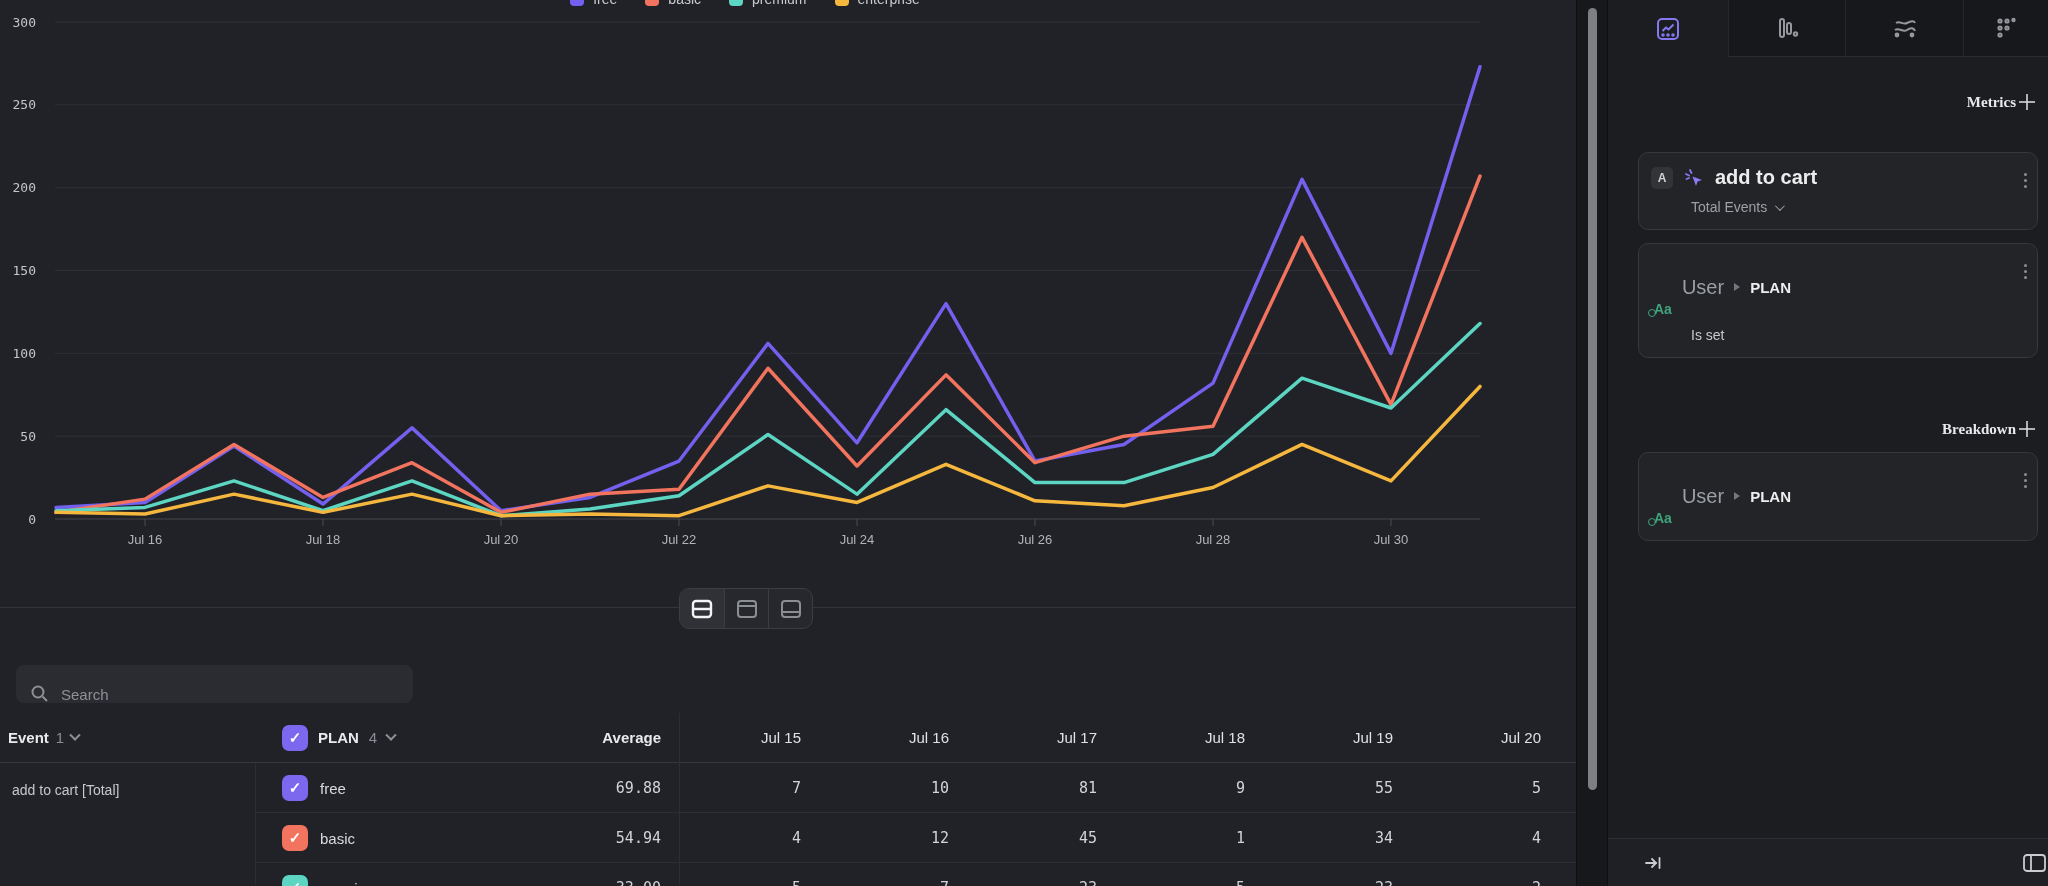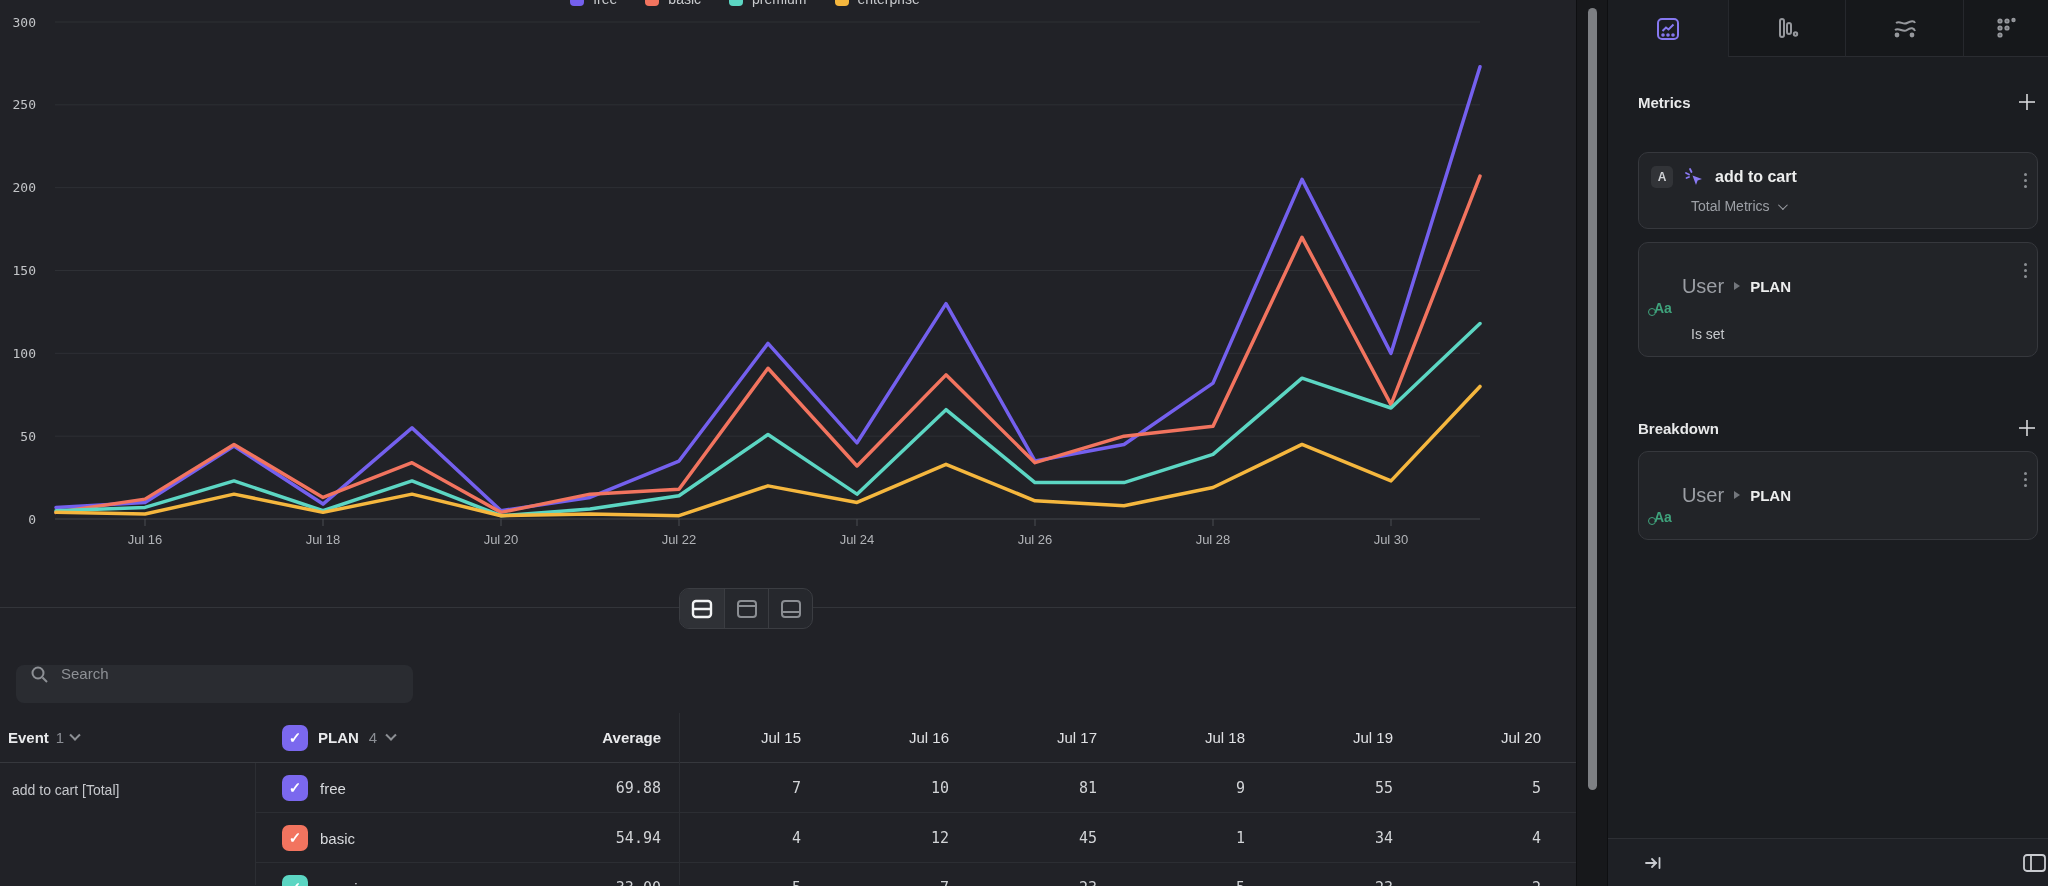--- a/index.html
+++ b/index.html
@@ -27,21 +27,21 @@
   .layout-group { position:absolute; left:679px; top:588px; display:flex; z-index:6;
                   background:#26282d; border:1px solid #3b3d42; border-radius:10px; overflow:hidden; }
   .lbtn { width:44px; height:39px; display:flex; align-items:center; justify-content:center;
           color:#8b8e93; cursor:pointer; }
   .lbtn + .lbtn { border-left:1px solid #3b3d42; }
   .lbtn.sel { color:#f2f3f4; background:#2f3136; }
 
   
   .tbl-sec { position:relative; height:277px; }
   .search { position:absolute; left:16px; top:57px; width:397px; height:38px;
-            background:#2a2c31; border-radius:8px; display:flex; align-items:flex-start;
+            background:#2a2c31; border-radius:8px; display:flex; align-items:flex-end;
             gap:12px; padding-left:14px; }
   .search input { background:transparent; border:none; outline:none; color:#dcdde0;
                   font-size:15px; font-family:"Liberation Sans", sans-serif; width:300px; }
   .search input::placeholder { color:#8d9095; }
 
   .tgrid { display:grid; grid-template-columns:255px 250px 156px repeat(6,148px); }
   .thead { position:absolute; top:105px; left:0; right:0; height:50px;
            border-bottom:1px solid #36383d; align-items:center; }
   .hcell { display:flex; align-items:center; font-size:15px; color:#e9eaec; }
   .h-event { padding-left:8px; gap:7px; font-weight:700; }
@@ -77,31 +77,31 @@
   
   .sidebar { position:relative; width:440px; height:886px; background:#1b1d21;
              display:flex; flex-direction:column; }
   .tabs { display:grid; grid-template-columns:120px 117px 118px 1fr; height:57px; flex:none; }
   .tab { display:flex; align-items:center; justify-content:center; color:#96989d; cursor:pointer; }
   .tab + .tab { border-left:1px solid #26282d; }
   .tab:not(.sel) { background:#16181b; border-bottom:1px solid #2a2c31; }
   .tab.sel { color:#8678f0; }
 
   .sb-content { flex:1; padding:0 10px 0 30px; }
-  .sec-head { display:flex; align-items:center; justify-content:space-between; }
+  .sec-head { display:flex; align-items:center; justify-content:flex-end;font-family:Liberation Serif, serif; }
   .sec-title { font-size:15px; font-weight:700; color:#e8e9ea; }
   .plus-btn { color:#d6d7da; cursor:pointer; display:flex; padding:2px; }
 
   .card { background:#222428; border:1px solid #36383d; border-radius:10px;
           padding:13px 12px 14px 12px; position:relative; }
   .card-line1 { display:flex; align-items:center; gap:10px; }
   .card-line2 { display:flex; align-items:center; gap:8px; padding-left:40px; margin-top:10px; }
   .badge-a { width:22px; height:22px; border-radius:5px; background:#323438; color:#cfd1d5;
              font-size:12px; font-weight:700; display:flex; align-items:center; justify-content:center; }
-  .metric-name { font-size:16px; font-weight:700; color:#eceded; }
+  .metric-name { font-size:20px; font-weight:700; color:#eceded; }
   .measure { font-size:14px; color:#9da0a6; }
   .chev-sm { width:7px; height:7px; border-right:1.8px solid #9da0a6; border-bottom:1.8px solid #9da0a6;
              transform:rotate(45deg) translateY(-2px); display:inline-block; }
   .kebab { position:absolute; right:10px; top:20px; display:flex; flex-direction:column; gap:3px; cursor:pointer; }
   .kebab i { width:3px; height:3px; border-radius:50%; background:#8b8e93; }
 
   .aa-icon { position:relative; color:#3fa37c; font-size:14px; font-weight:700; padding-left:3px;margin-top:44px; }
   .aa-icon::before { content:""; position:absolute; left:-3px; bottom:0px; width:6px; height:6px;
                      border:1.5px solid #3fa37c; border-radius:50%; }
   .prop-scope { font-size:20px; color:#9b9ea4; }
@@ -349,21 +349,21 @@
             <path d="M9.5 9.5 L19 13 L14.6 14.6 L13 19 Z" fill="#8b7af5"></path>
           </svg>
           <span class="metric-name">add to cart</span>
           <span class="kebab">
               <i></i>
               <i></i>
               <i></i>
             </span>
         </div>
         <div class="card-line2">
-          <span class="measure">Total Metrics</span>
+          <span class="measure">Total Events</span>
           <span class="chev-sm"></span>
         </div>
       </div>
 
 
       <div class="card mt-card2">
         <div class="card-line1">
           <span class="aa-icon">Aa</span>
           <span class="prop-scope">User</span>
           <span class="tri-r"></span>

